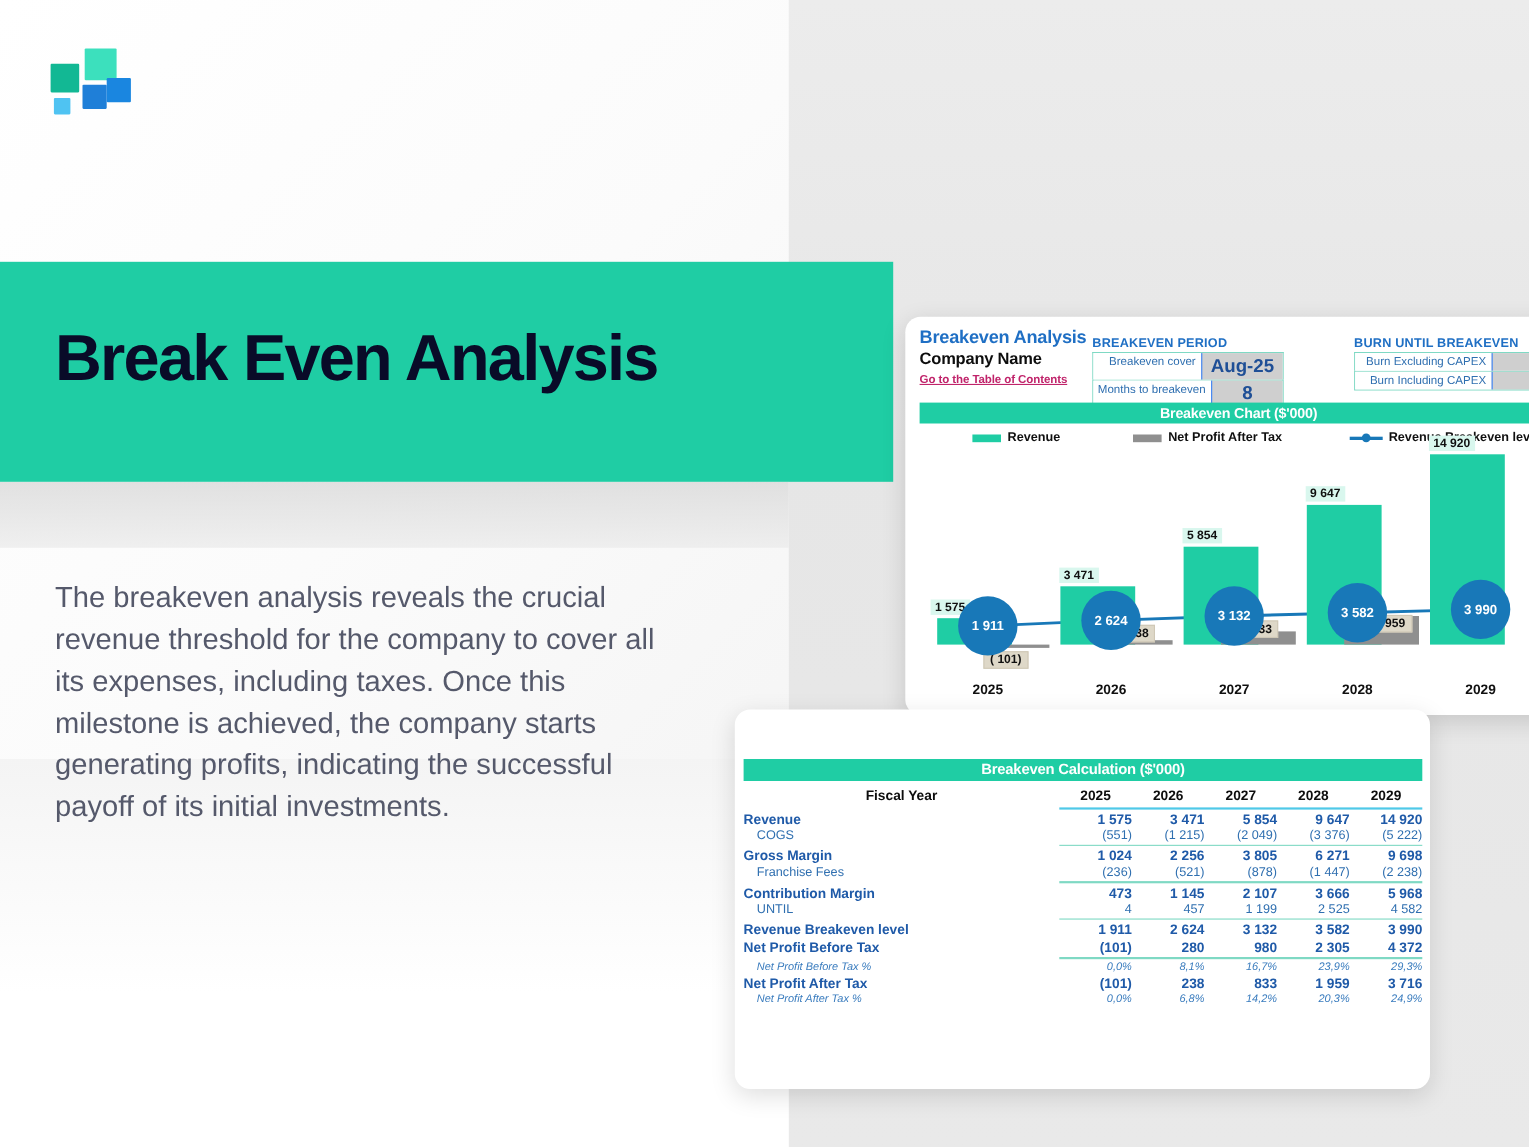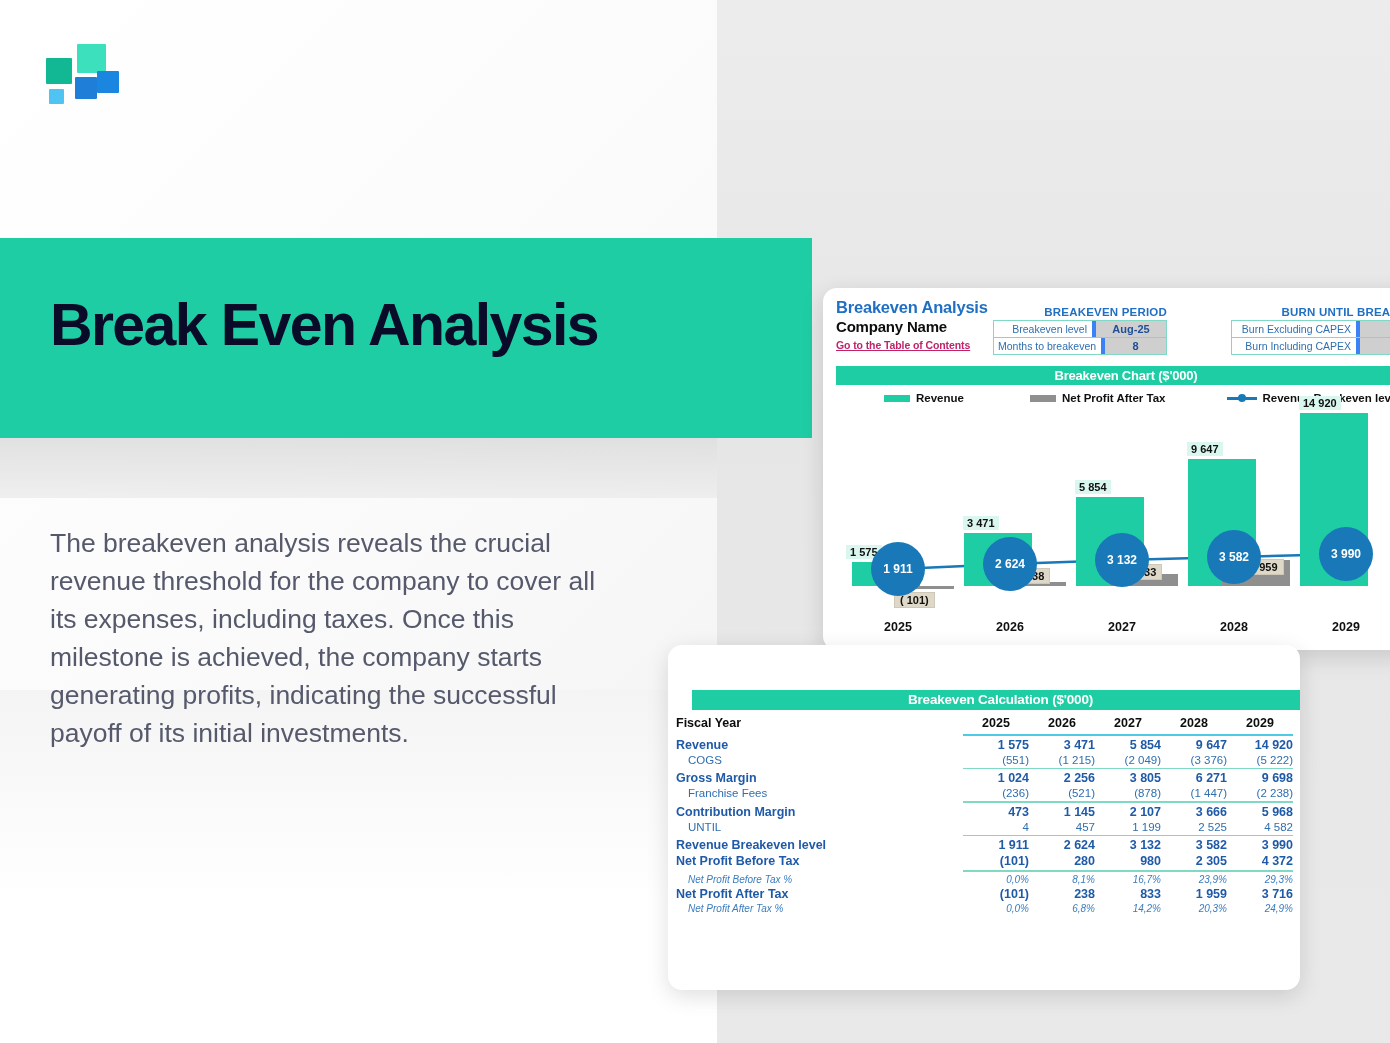--- a/index.html
+++ b/index.html
@@ -71,33 +71,33 @@
 
   .cc-title{ font-size:16.5px; font-weight:700; color:#1f6fc4; letter-spacing:-.2px; }
   .cc-subtitle{ font-size:15px; font-weight:700; color:#0d0d0d; margin-top:1px; letter-spacing:-.2px; }
   .cc-toc{
     font-size:10.5px; font-weight:700; color:#c0236a;
     text-decoration:underline; margin-top:2px; letter-spacing:-.1px;
   }
 
   .kpi-block{ position:absolute; }
   .kpi-head{
-    text-align:right; font-size:11.5px; font-weight:700;
+    text-align:left; font-size:11.5px; font-weight:700;
     color:#1f6fc4; letter-spacing:.2px; margin-bottom:2px;
   }
   .kpi-row{ display:flex; border:1px solid #7fd9c4; border-bottom:none; }
   .kpi-row:last-child{ border-bottom:1px solid #7fd9c4; }
   .kpi-lbl{
     flex:1; font-size:10.5px; color:#2f6fb0; text-align:right;
     padding:2px 5px 2px 4px; background:#ffffff; white-space:nowrap;
   }
   .kpi-val{
-    width:74px; font-size:11px; font-weight:700; color:#1f4f96;
+    width:74px; font-size:17px; font-weight:700; color:#1f4f96;
     text-align:center; padding:2px 2px; background:#cfcfcf;
-    border-left:4px solid #3b82f6;
+    border-left:1px solid #3b82f6;
   }
 
   .chart-banner{
     position:absolute; left:13px; top:78px; width:580px; height:19px;
     background:#1fcda4; color:#ffffff; font-size:13px; font-weight:700;
     text-align:center; line-height:19px; letter-spacing:-.2px;
   }
 
   .legend{
     position:absolute; left:13px; top:104px; width:580px;
@@ -140,32 +140,32 @@
   }
 
   
   .table-card{
     position:absolute; left:668px; top:645px; width:632px; height:345px;
     background:#ffffff; border-radius:14px;
     box-shadow:0 6px 22px rgba(0,0,0,.13);
     overflow:hidden;
   }
   .tbl-banner{
-    position:absolute; left:24px; top:45px; width:617px; height:20px;
+    position:absolute; left:8px; top:45px; width:617px; height:20px;
     background:#1fcda4; color:#ffffff; font-size:13.5px; font-weight:700;
     text-align:center; line-height:20px; letter-spacing:-.2px;
   }
   table.calc{
     position:absolute; left:8px; top:70px; width:617px;
     border-collapse:collapse; table-layout:fixed;
   }
   table.calc td{ padding:1px 0; vertical-align:middle; }
   td.lbl{ width:287px; padding-left:0; white-space:nowrap; }
   td.num{ width:66px; text-align:right; padding-right:8px; white-space:nowrap; }
-  tr.hdr td{ font-size:12.5px; font-weight:700; color:#0d0d0d; padding-bottom:3px; }
+  tr.hdr td{ font-size:12.5px; font-weight:700; color:#0d0d0d; padding-bottom:3px;text-align:center; }
   tr.hdr td.num{ text-align:center; padding-right:0; }
   tr.bold td{ font-size:12.5px; font-weight:700; color:#1f5aa8; }
   tr.sub td{ font-size:11.5px; font-weight:400; color:#2f6fb0; }
   tr.sub td.lbl{ padding-left:12px; }
   tr.pct td{ font-size:10px; font-style:italic; color:#3a7cbe; }
   tr.pct td.lbl{ padding-left:12px; }
   .rule-row td{ padding:0; height:2px; }
   .rule{ height:1.5px; background:#7fd9c4; width:100%; }
   .rule-dark{ height:1.5px; background:#4fc9e8; width:100%; }
 </style>
@@ -195,21 +195,21 @@
 <div class="chart-card">
   <div class="cc-inner">
     <div class="cc-title">Breakeven Analysis</div>
     <div class="cc-subtitle">Company Name</div>
     <a class="cc-toc" href="#">Go to the Table of Contents</a>
   </div>
 
   <div class="kpi-block" style="left:170px; top:18px; width:174px;">
     <div class="kpi-head">BREAKEVEN PERIOD</div>
     <div class="kpi-row">
-      <span class="kpi-lbl">Breakeven level</span>
+      <span class="kpi-lbl">Breakeven cover</span>
       <span class="kpi-val">Aug-25</span>
     </div>
     <div class="kpi-row">
       <span class="kpi-lbl">Months to breakeven</span>
       <span class="kpi-val">8</span>
     </div>
   </div>
 
   <div class="kpi-block" style="left:408px; top:18px; width:200px;">
     <div class="kpi-head">BURN UNTIL BREAKEVEN</div>

